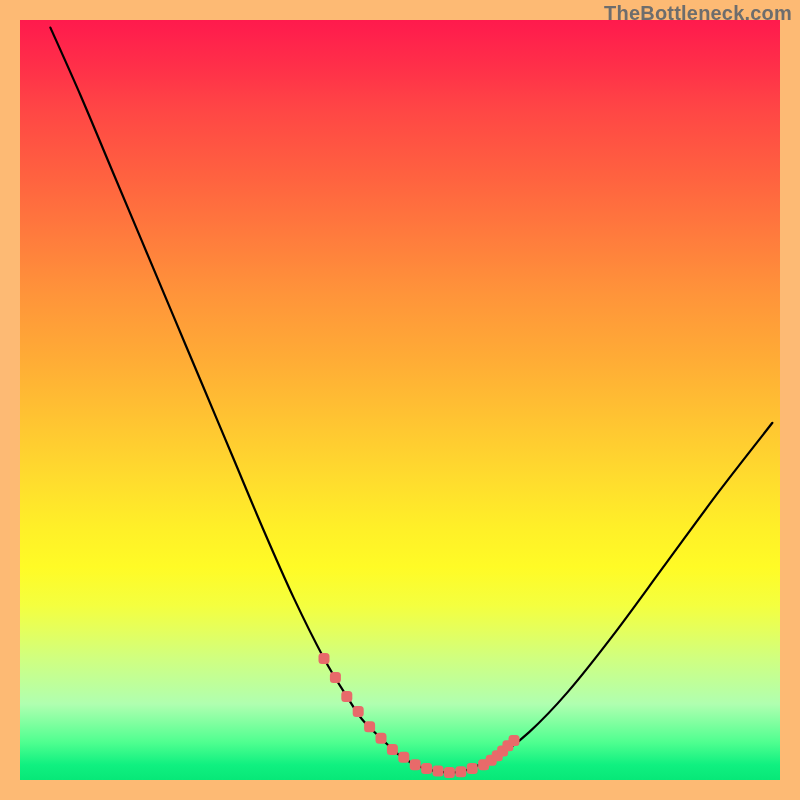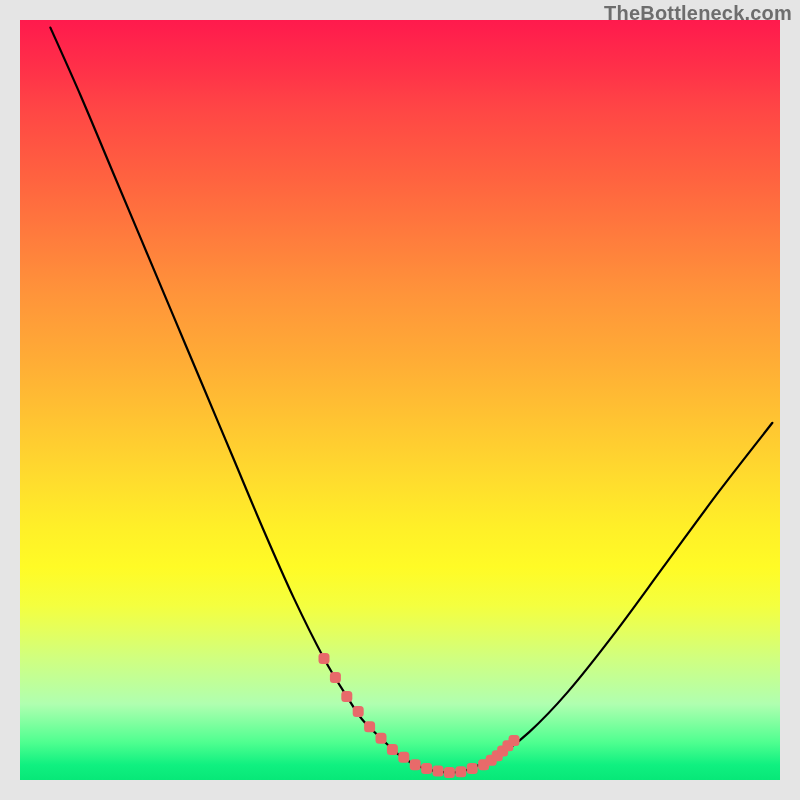--- a/index.html
+++ b/index.html
@@ -9,21 +9,21 @@
     height: 800px;
     background: #000;
     overflow: hidden;
   }
   .frame {
     position: absolute;
     left: 0;
     top: 0;
     width: 800px;
     height: 800px;
-    background: #e5e5e5;
+    background: #fdba74;
   }
   .plot {
     position: absolute;
     left: 20px;
     top: 20px;
     width: 760px;
     height: 760px;
     background: linear-gradient(
       to bottom,
       #ff1a4d 0%,

